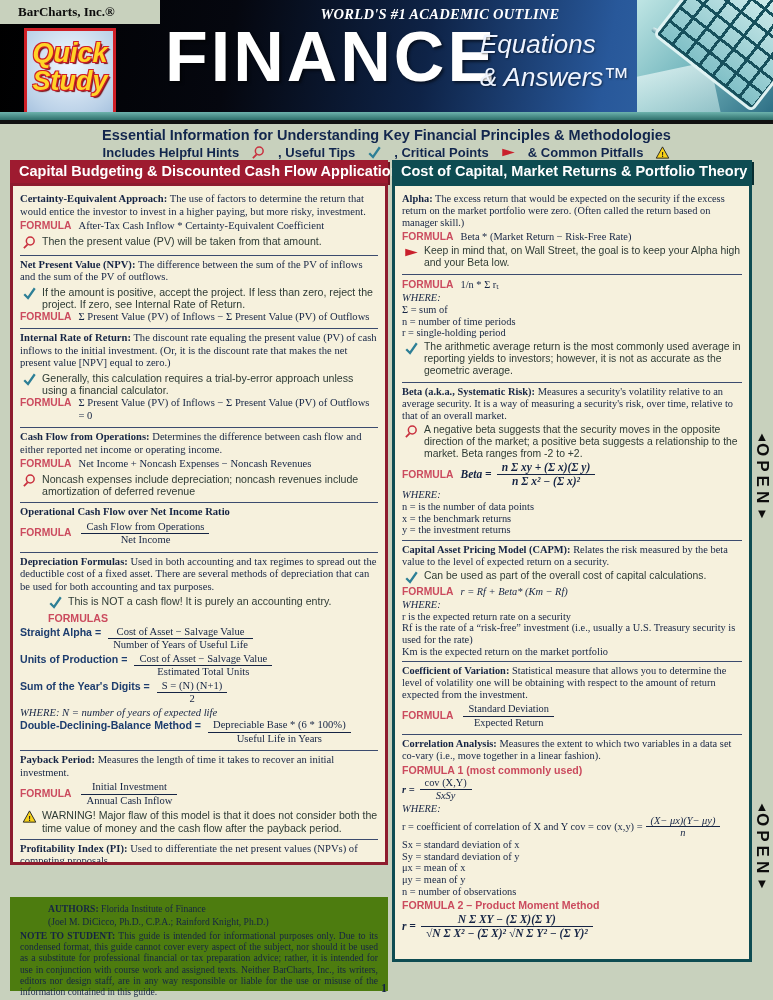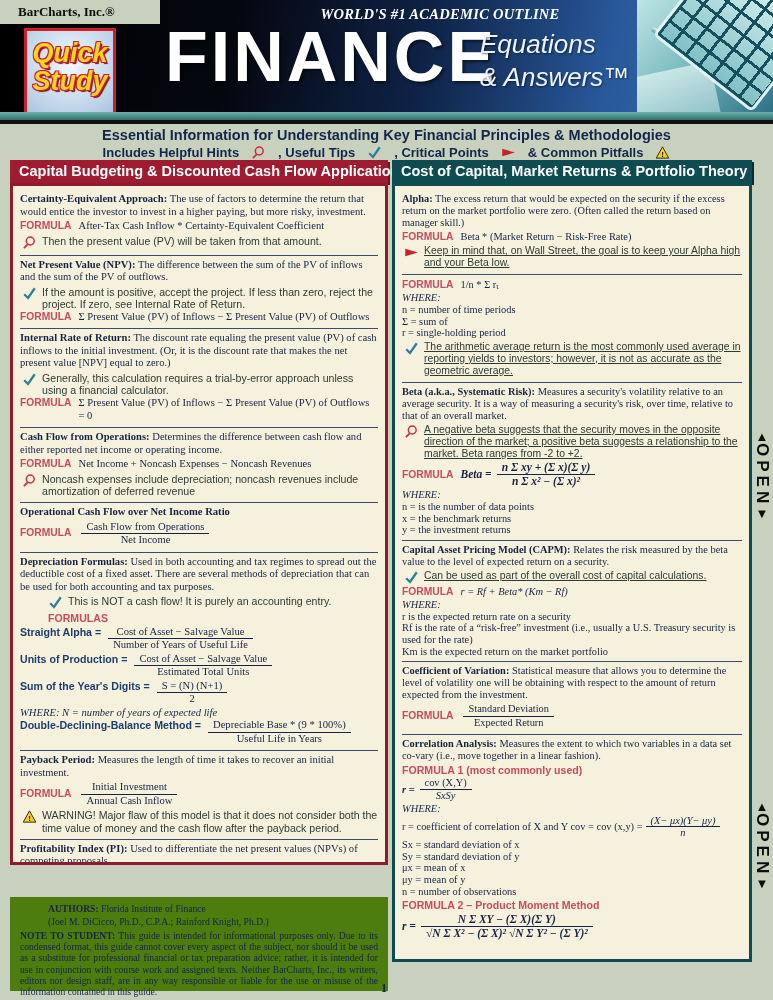--- a/index.html
+++ b/index.html
@@ -39,21 +39,21 @@
   .box.right{height:779px;border-color:#0e4c52;font-size:10.4px;line-height:1.16;}
   .sec{padding:3px 0 4px 0;}
   .sec + .sec{border-top:1.6px solid #3b4b6e;}
   p{margin:0 0 2px 0;}
   .term{font-weight:bold;}
   .flabel{color:#cb4b5e;font-family:"Liberation Sans",sans-serif;font-weight:bold;font-size:10.3px;flex:0 0 auto;margin-right:7px;}
   .frow{display:flex;align-items:flex-start;margin:1px 0;}
   .frow.center{align-items:center;}
   .fbody{color:#152444;}
   .iconrow{display:flex;gap:5px;align-items:flex-start;margin:2px 0 1px 2px;font-family:"Liberation Sans",sans-serif;color:#2e3b35;font-size:10.6px;line-height:1.15;}
-  .box.right .iconrow{font-size:10.4px;text-decoration:underline;}
+  .box.right .iconrow{font-size:10.4px;}
   .frac{display:inline-block;text-align:center;vertical-align:middle;margin:0 3px;}
   .frac .num{display:block;border-bottom:1.1px solid #152444;padding:0 5px;}
   .frac .den{display:block;padding:0 5px;}
   .depname{font-family:"Liberation Sans",sans-serif;font-weight:bold;color:#1d3d6e;margin-right:4px;}
   .deprow{display:flex;align-items:flex-start;margin:1px 0;}
   .where{font-style:italic;}
   .wline{line-height:1.12;margin:0;}
   .big{font-style:italic;font-weight:bold;font-size:11.5px;}
   .lhs{font-style:italic;font-weight:bold;margin-right:2px;}
   .f2label{color:#cb4b5e;font-family:"Liberation Sans",sans-serif;font-weight:bold;font-size:10.6px;margin:2px 0 1px 0;}
@@ -220,21 +220,21 @@
           <b class="depname">Sum of the Year's Digits =</b>
           <span class="frac">
             <span class="num">S = (N) (N+1)</span>
             <span class="den">2</span>
           </span>
         </p>
       <p class="where wline">WHERE: N = number of years of expected life</p>
       <p class="deprow">
           <b class="depname">Double-Declining-Balance Method =</b>
           <span class="frac">
-            <span class="num">Depreciable Base * (9 * 100%)</span>
+            <span class="num">Depreciable Base * (6 * 100%)</span>
             <span class="den">Useful Life in Years</span>
           </span>
         </p>
     </div>
 
     <div class="sec">
       <p><b class="term">Payback Period:</b> <span>Measures the length of time it takes to recover an initial investment.</span></p>
       <p class="frow center">
           <span class="flabel">FORMULA</span>
           <span class="frac">
@@ -276,22 +276,22 @@
           <span>Keep in mind that, on Wall Street, the goal is to keep your Alpha high and your Beta low.</span>
         </p>
     </div>
 
     <div class="sec">
       <p class="frow">
           <span class="flabel">FORMULA</span>
           <span class="fbody">1/n * Σ rₜ</span>
         </p>
       <p class="where wline">WHERE:</p>
+      <p class="wline">Σ = sum of</p>
       <p class="wline">n = number of time periods</p>
-      <p class="wline">Σ = sum of</p>
       <p class="wline">r = single-holding period</p>
       <p class="iconrow">
           <svg class="icon" viewBox="0 0 20 20">
             <path d="M3 11 L8 16 L17 3" fill="none" stroke="#2d7f96" stroke-width="3"></path>
           </svg>
           <span>The arithmetic average return is the most commonly used average in reporting yields to investors; however, it is not as accurate as the geometric average.</span>
         </p>
     </div>
 
     <div class="sec">

